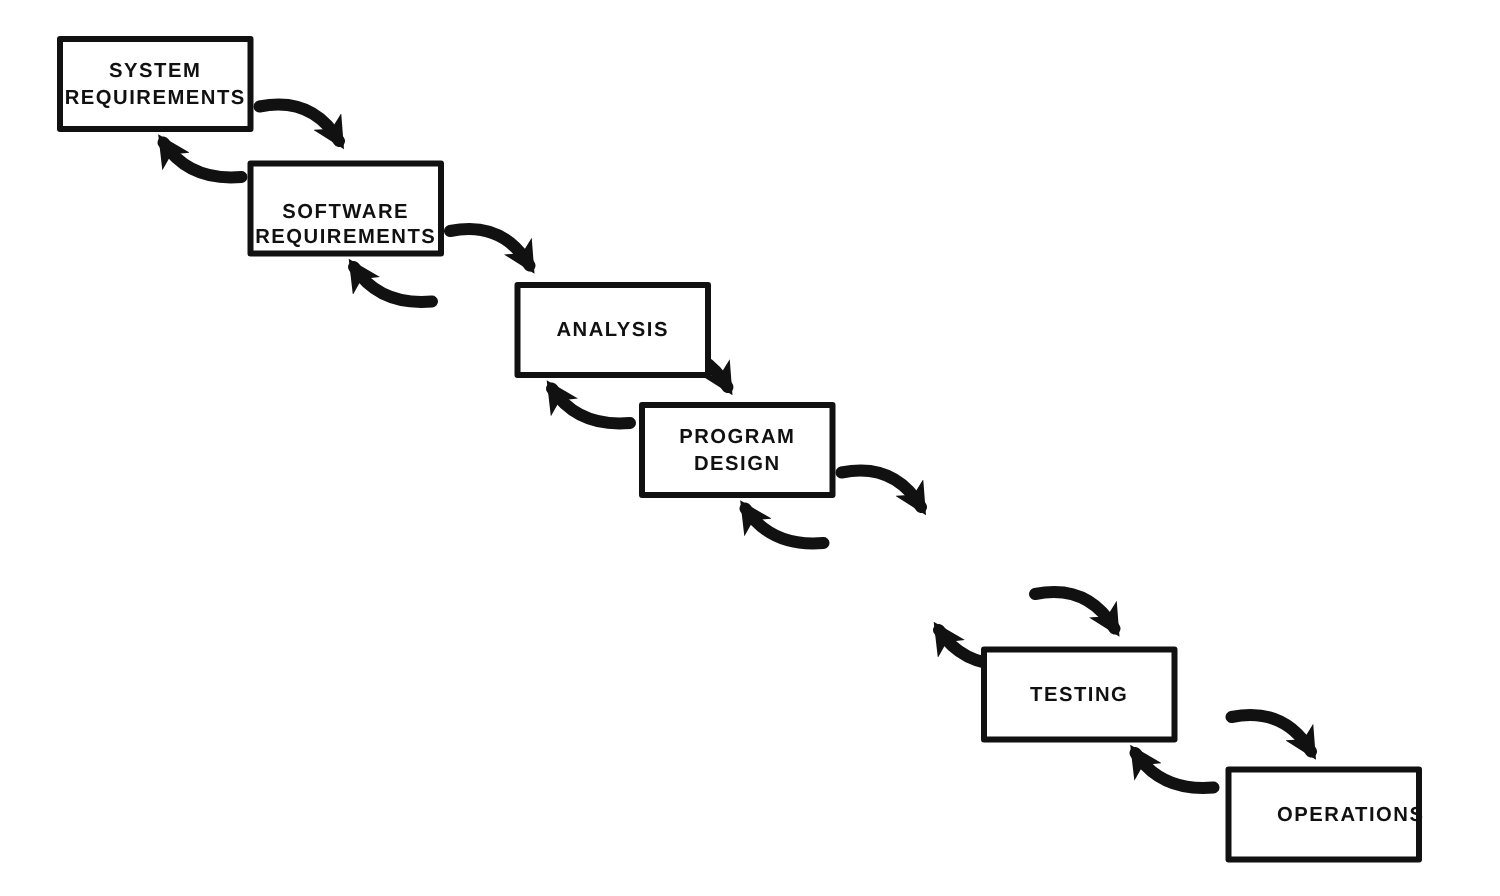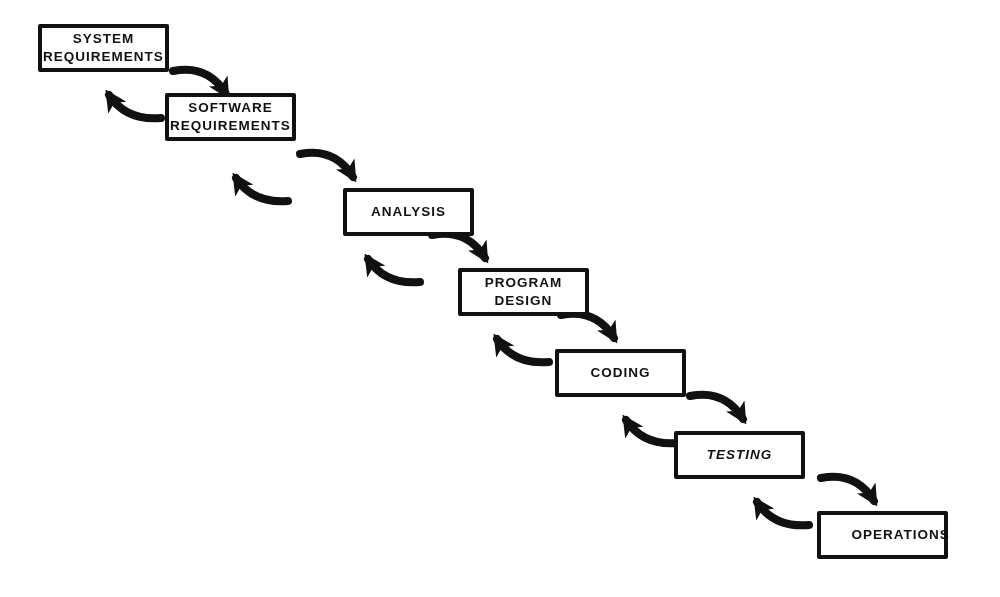--- a/index.html
+++ b/index.html
@@ -27,21 +27,21 @@
   .flow-arrow {
     fill: none;
     stroke: #111111;
     stroke-width: 8;
     stroke-linecap: round;
   }
   .stage-box {
     position: absolute;
     box-sizing: border-box;
     width: 131px;
-    height: 48px;
+    height: 64px;
     border: 4px solid #111111;
     border-radius: 2px;
     background: #ffffff;
     display: flex;
     align-items: center;
     justify-content: center;
     text-align: center;
   }
   .stage-label {
     font-weight: bold;
@@ -75,39 +75,36 @@
       <path d="M 678 443 Q 643 446 626 420" class="flow-arrow" marker-end="url(#ah)"></path>
       <path d="M 821 478 Q 856 471 874 501" class="flow-arrow" marker-end="url(#ah)"></path>
       <path d="M 809 525 Q 774 528 757 502" class="flow-arrow" marker-end="url(#ah)"></path>
     </svg>
 
   <div class="stage-box" style="left:38px;  top:24px;">
     <span class="stage-label">SYSTEM
 REQUIREMENTS</span>
   </div>
 
-  <div class="stage-box" style="left:165px; top:93px;">
+  <div class="stage-box" style="left:165px; top:107px;align-items:flex-end;">
     <span class="stage-label">SOFTWARE
 REQUIREMENTS</span>
   </div>
 
   <div class="stage-box" style="left:297px; top:188px;margin-left:46px;">
     <span class="stage-label">ANALYSIS</span>
   </div>
 
-  <div class="stage-box" style="left:426px; top:268px;margin-left:32px;">
+  <div class="stage-box" style="left:426px; top:268px;">
     <span class="stage-label">PROGRAM
 DESIGN</span>
   </div>
 
-  <div class="stage-box" style="left:555px; top:349px;">
-    <span class="stage-label">CODING</span>
-  </div>
 
-  <div class="stage-box" style="left:674px; top:431px;font-style:italic;">
+  <div class="stage-box" style="left:654px; top:431px;">
     <span class="stage-label">TESTING</span>
   </div>
 
   <div class="stage-box" style="left:817px; top:511px;padding-left:36px;">
     <span class="stage-label">OPERATIONS</span>
   </div>
 
 </div>
 
 </body></html>

